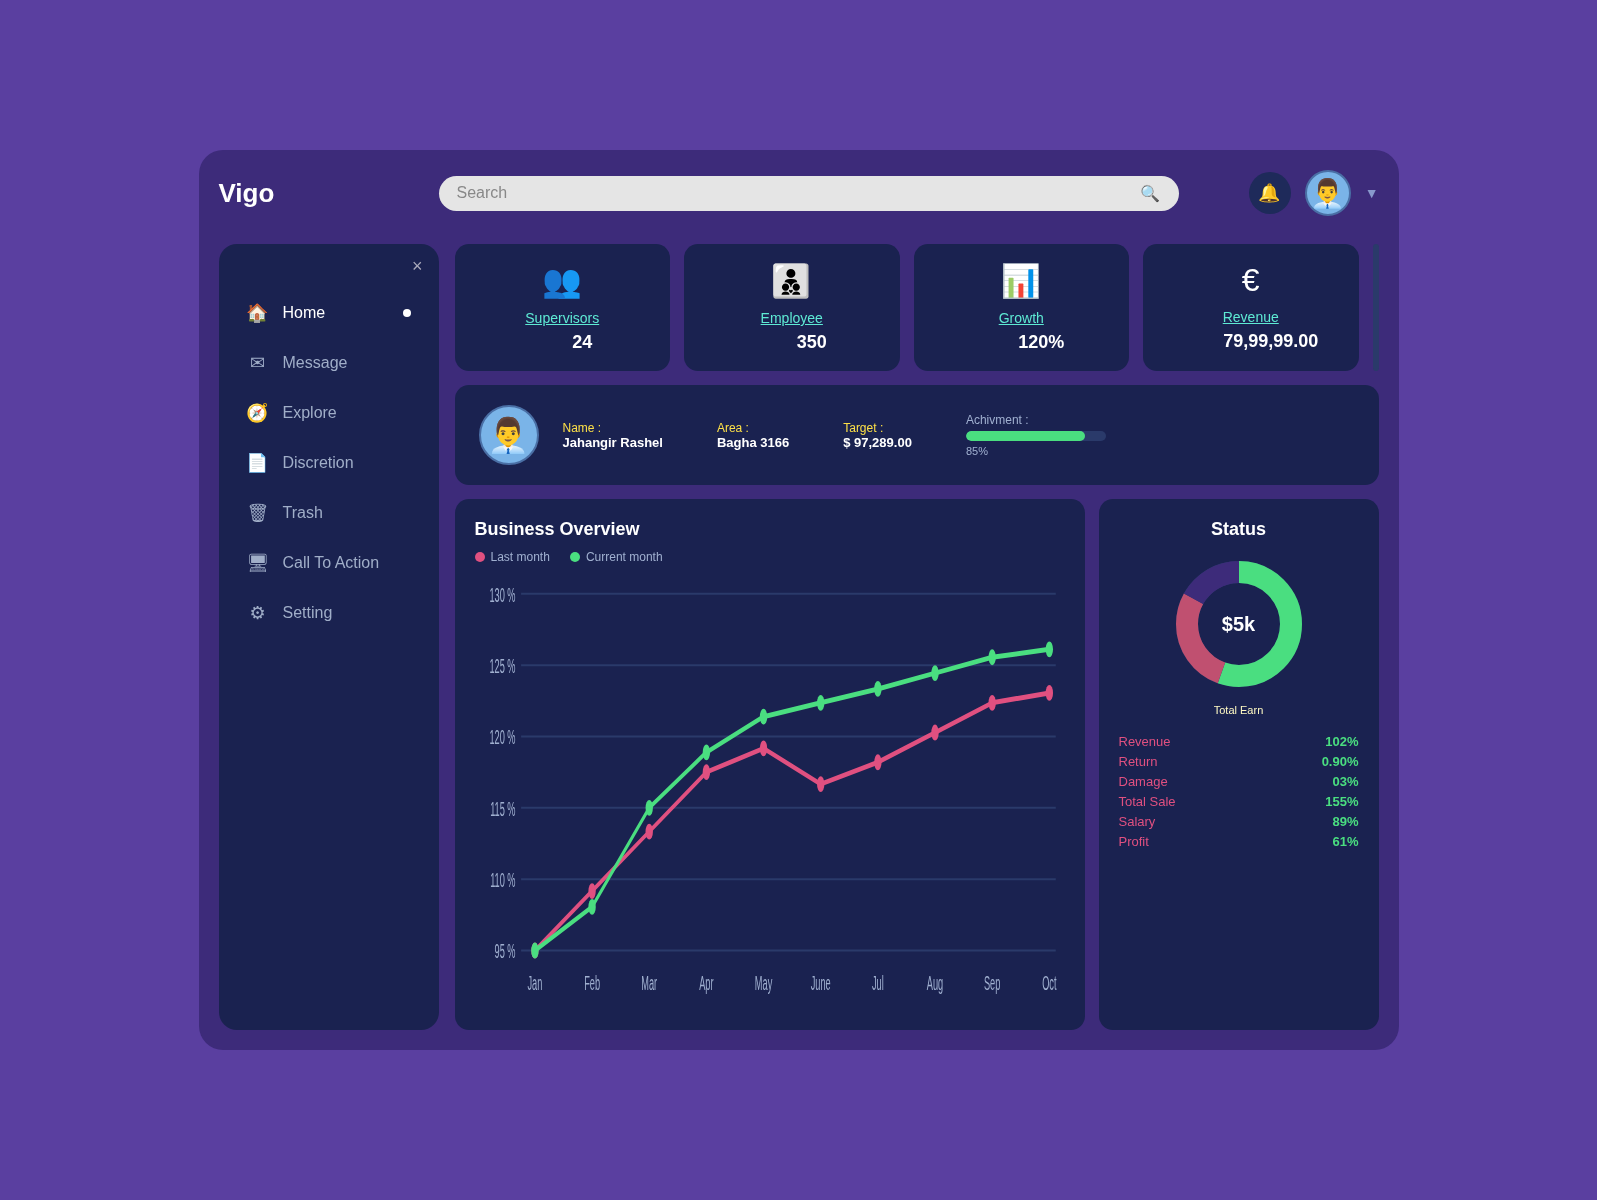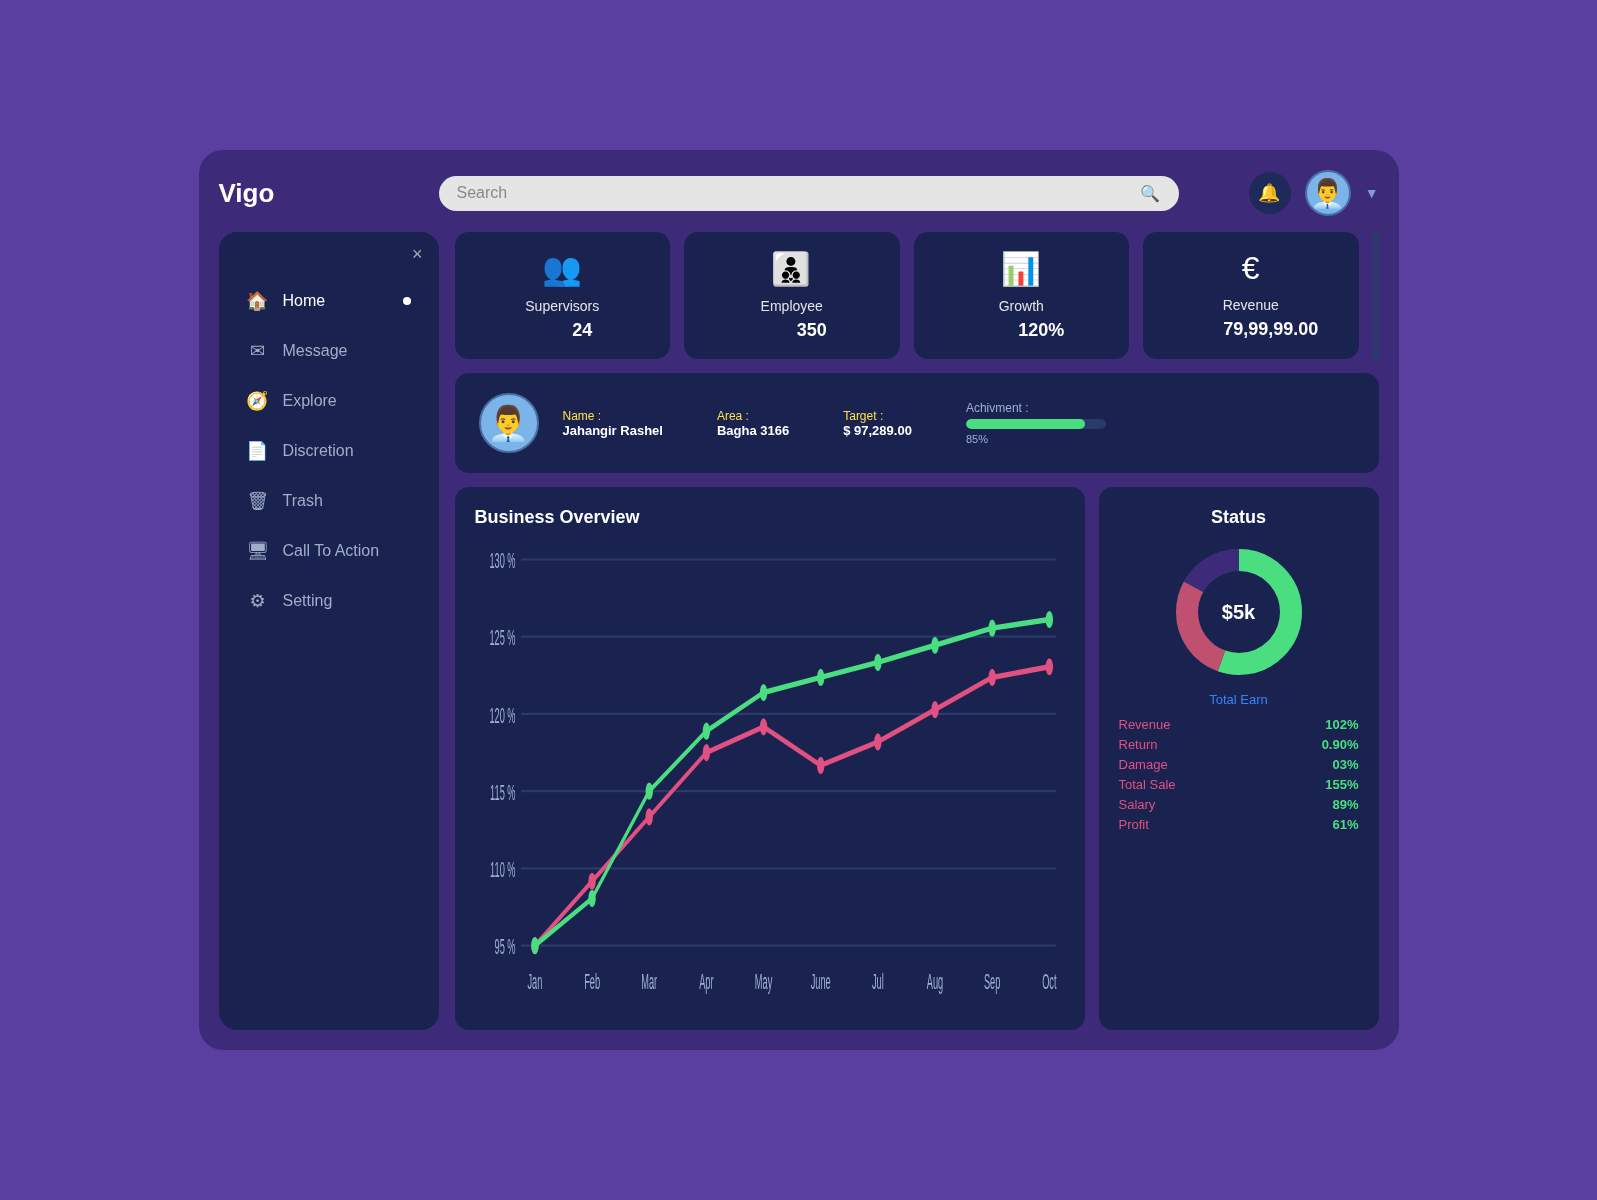--- a/index.html
+++ b/index.html
@@ -12,21 +12,21 @@
       font-family: 'Segoe UI', Arial, sans-serif;
     }
     .app-frame {
       width: 1200px;
       height: 900px;
       background: #3d2b7a;
       border-radius: 24px;
       padding: 20px;
       display: flex;
       flex-direction: column;
-      gap: 0;
+      gap: 12px;
       position: relative;
     }
     
     .header {
       display: flex;
       align-items: center;
       gap: 20px;
       margin-bottom: 16px;
     }
     .logo {
@@ -158,21 +158,21 @@
       background: #1a2250;
       border-radius: 14px;
       padding: 18px 16px;
       display: flex;
       flex-direction: column;
       align-items: center;
       gap: 6px;
       color: white;
     }
     .stat-icon { font-size: 32px; margin-bottom: 4px; }
-    .stat-label { font-size: 14px; color: #e5e5e5; }
+    .stat-label { font-size: 14px; color: #5eead4; text-decoration: underline; }
     .stat-value { font-size: 18px; font-weight: 700; margin-left: 40px; }
 
     
     .profile-card {
       background: #1a2250;
       border-radius: 14px;
       padding: 20px 24px;
       display: flex;
       align-items: center;
       gap: 24px;
@@ -242,21 +242,21 @@
     .status-title { color: white; font-size: 18px; font-weight: 700; margin-bottom: 14px; }
     .donut-wrap { position: relative; width: 140px; height: 140px; margin-bottom: 10px; }
     .donut-label {
       position: absolute;
       top: 50%; left: 50%;
       transform: translate(-50%, -50%);
       text-align: center;
       color: white;
     }
     .donut-label .amount { font-size: 20px; font-weight: 700; }
-    .total-earn-label { color: #3b82f6; font-size: 13px; margin-bottom: 10px; }
+    .total-earn-label { color: #fef9c3; font-size: 11px; margin-bottom: 18px; }
     .status-list { width: 100%; display: flex; flex-direction: column; gap: 5px; }
     .status-row { display: flex; justify-content: space-between; font-size: 13px; }
     .status-row .s-label { color: #e05080; }
     .status-row .s-value { color: #4ade80; font-weight: 600; }
   </style>
 </head>
 <body>
 
 <div class="app-frame">
 
@@ -366,20 +366,30 @@
             <div class="progress-bar-inner" id="prog-bar" style="width: 85%;"></div>
           </div>
           <div class="progress-label">85%</div>
         </div>
       </div>
 
       <div class="bottom-row">
 
         <div class="chart-card">
           <div class="chart-title">Business Overview</div>
+          <div class="chart-legend">
+            <div class="legend-item">
+              <div class="legend-dot" style="background:#e05080;"></div>
+              <span>Last month</span>
+            </div>
+            <div class="legend-item">
+              <div class="legend-dot" style="background:#4ade80;"></div>
+              <span>Current month</span>
+            </div>
+          </div>
           <div class="chart-svg-wrap">
             <svg id="line-chart" width="100%" height="100%" viewBox="0 0 640 220" preserveAspectRatio="none">
 
               <line x1="50" y1="10" x2="630" y2="10" stroke="#2a3a6a" stroke-width="1"></line>
               <line x1="50" y1="46" x2="630" y2="46" stroke="#2a3a6a" stroke-width="1"></line>
               <line x1="50" y1="82" x2="630" y2="82" stroke="#2a3a6a" stroke-width="1"></line>
               <line x1="50" y1="118" x2="630" y2="118" stroke="#2a3a6a" stroke-width="1"></line>
               <line x1="50" y1="154" x2="630" y2="154" stroke="#2a3a6a" stroke-width="1"></line>
               <line x1="50" y1="190" x2="630" y2="190" stroke="#2a3a6a" stroke-width="1"></line>
 

